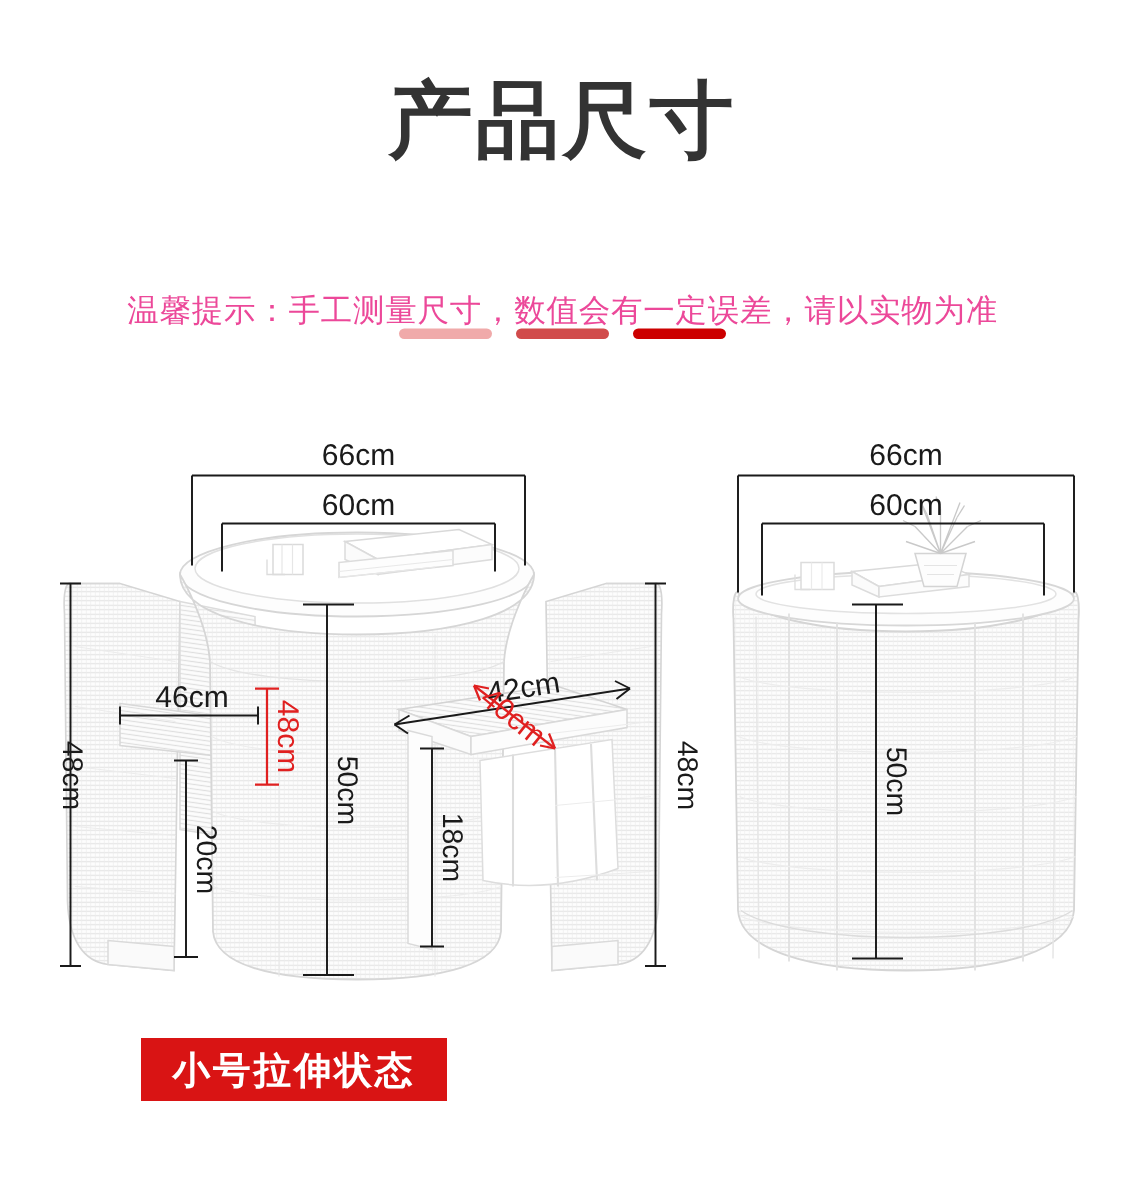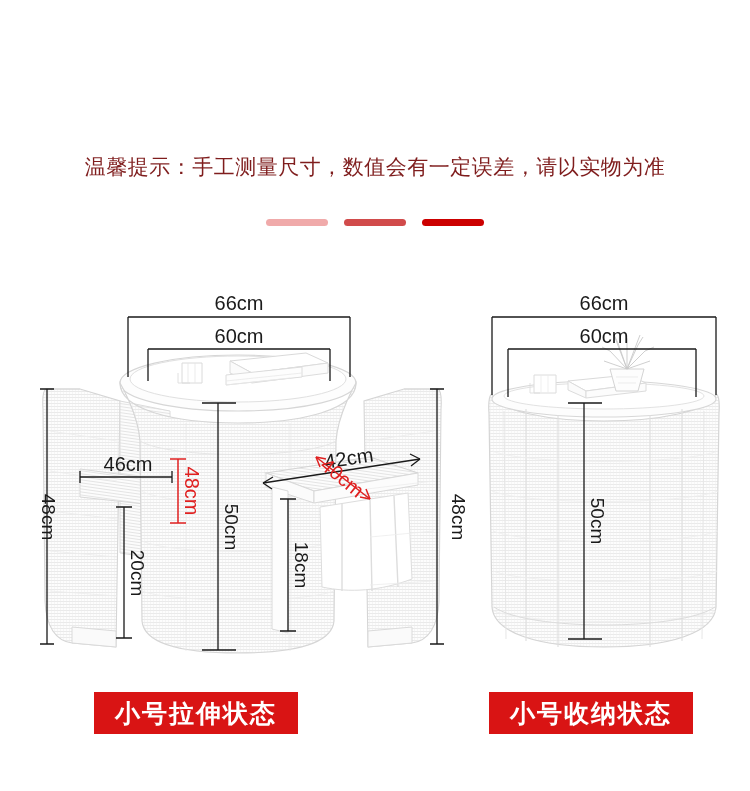--- a/index.html
+++ b/index.html
@@ -43,21 +43,22 @@
     color:#ffffff;font-size:25px;font-weight:bold;letter-spacing:2px;
   }
   .caption-left{left:94px;width:204px;}
   .caption-right{left:489px;width:204px;}
 </style>
 </head>
 <body style="background: rgb(255, 255, 255);">
 
 <div class="page">
 
-  <div class="subtitle" style="color: #7f1d1d;">温馨提示：手工测量尺寸，数值会有一定误差，请以实物为准</div>
+  <div class="title" style="color: rgb(51, 51, 51);">产品尺寸</div>
+  <div class="subtitle" style="color: #ec4899; margin-top: 41px;">温馨提示：手工测量尺寸，数值会有一定误差，请以实物为准</div>
 
   <div class="bars">
     <span class="bar b1" id="bar0" style="background: rgb(240, 170, 170);"></span>
     <span class="bar b2" id="bar1" style="background: rgb(209, 75, 75);"></span>
     <span class="bar b3" id="bar2" style="background: rgb(204, 0, 0);"></span>
   </div>
 
   <div class="panel panel-left">
     <svg viewBox="0 0 445 380" preserveAspectRatio="none">
       <defs>
@@ -233,15 +234,14 @@
 
       <g font-family="Liberation Sans, sans-serif" fill="#1a1a1a">
         <text x="136" y="19" font-size="20" text-anchor="middle">66cm</text>
         <text x="136" y="52" font-size="20" text-anchor="middle">60cm</text>
         <text x="0" y="0" font-size="19" text-anchor="middle" transform="translate(123,230) rotate(90)">50cm</text>
       </g>
     </svg>
   </div>
 
   <div class="caption caption-left" id="capLeft" style="background: rgb(217, 20, 20);">小号拉伸状态</div>
-  <div class="caption caption-right" id="capRight" style="background: rgb(217, 20, 20);">小号收纳状态</div>
 
 </div>
 
 </body></html>

